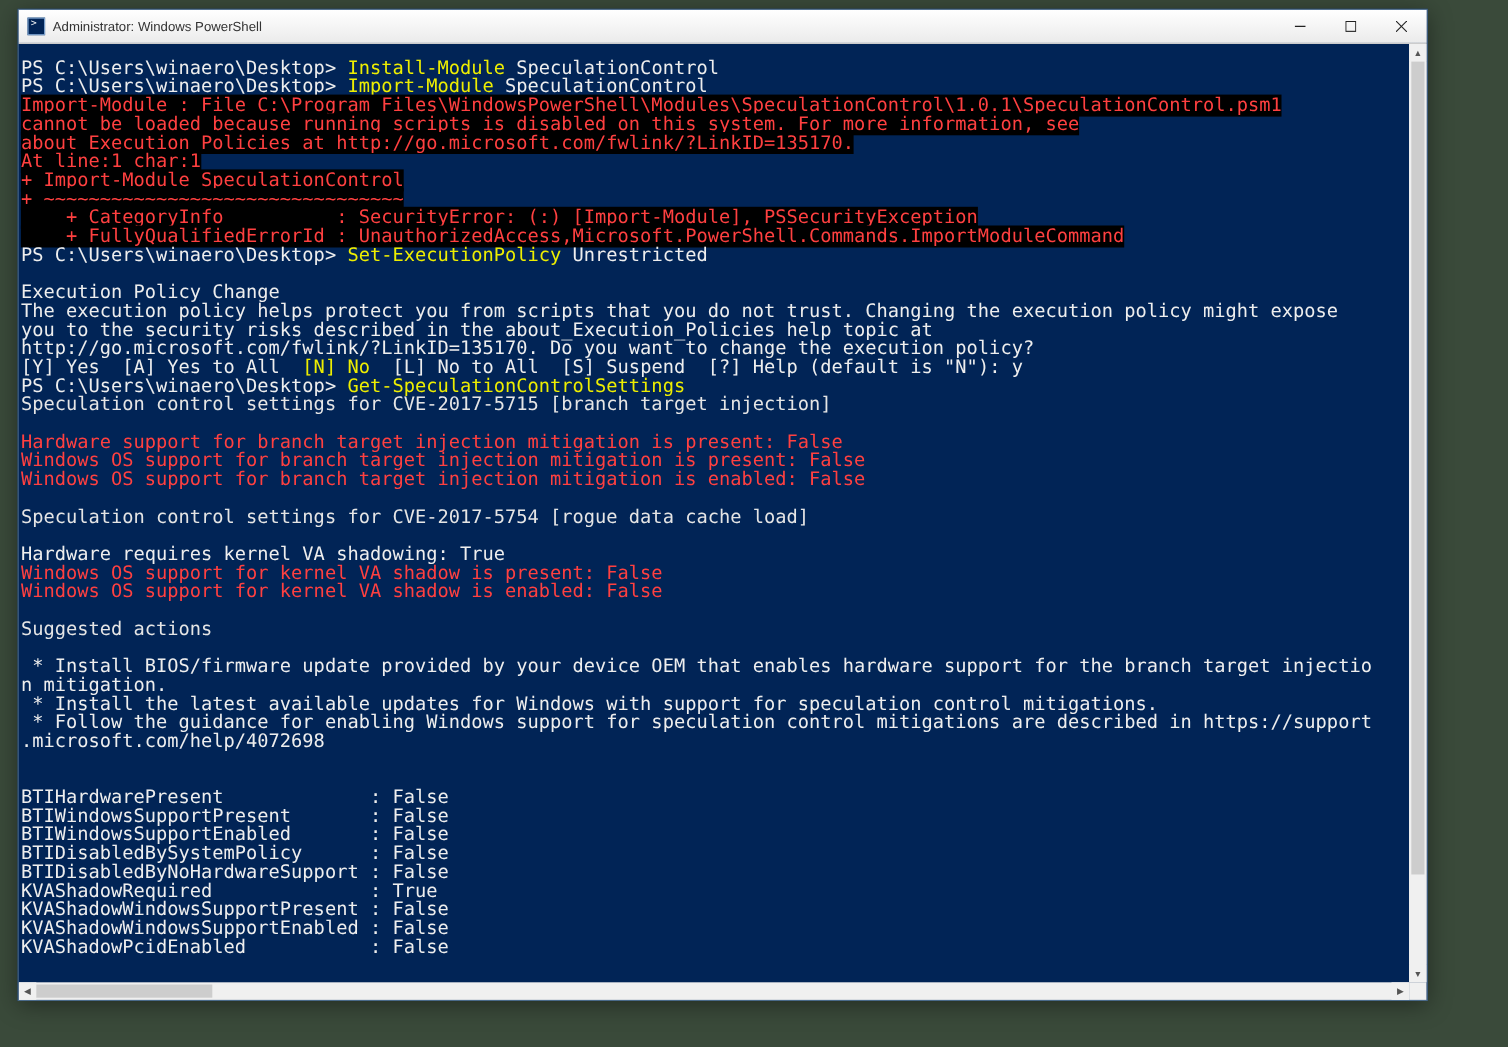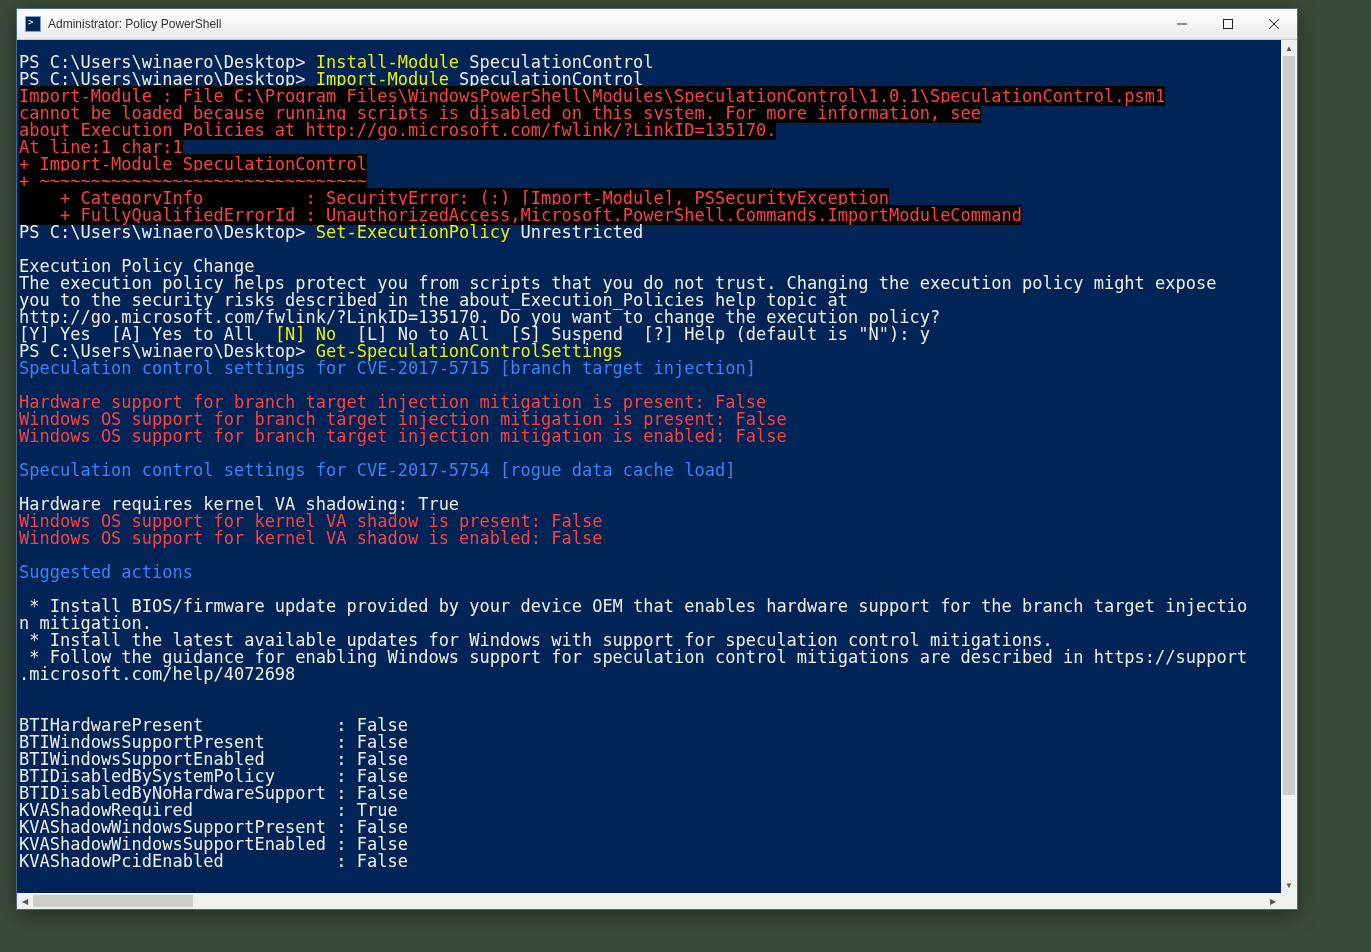--- a/index.html
+++ b/index.html
@@ -81,21 +81,21 @@
     font-size: 17px;
     line-height: 17px;
     color: #e8e8e8;
     white-space: pre;
     overflow: hidden;
     margin-top: 10px;
   }
   .ln { white-space: pre; }
   .white { color: #eeeeee; }
   .yellow { color: #eeee00; }
-  .cyan { color: #3b82f6; }
+  .cyan { color: #e5e5e5; }
   .red { color: #ff4040; background: #000000; }
   .red-nobg { color: #ff4040; }
   .scrollbar-v {
     position: absolute;
     right: 0; top: 0; bottom: 16px;
     width: 16px;
     background: #f0f0f0;
     display: flex;
     flex-direction: column;
   }
@@ -146,21 +146,21 @@
     width: 16px; height: 16px;
     background: #f0f0f0;
   }
 </style>
 </head>
 <body>
 
 <div class="window">
   <div class="titlebar">
     <div class="icon"></div>
-    <div class="title-text">Administrator: Policy PowerShell</div>
+    <div class="title-text">Administrator: Windows PowerShell</div>
     <div class="win-controls">
       <div class="win-btn">
         <svg viewBox="0 0 10 10">
             <line x1="0" y1="5" x2="10" y2="5" stroke="currentColor" stroke-width="1"></line>
           </svg>
       </div>
       <div class="win-btn">
         <svg viewBox="0 0 10 10">
             <rect x="0.5" y="0.5" width="9" height="9" fill="none" stroke="currentColor" stroke-width="1"></rect>
           </svg>

